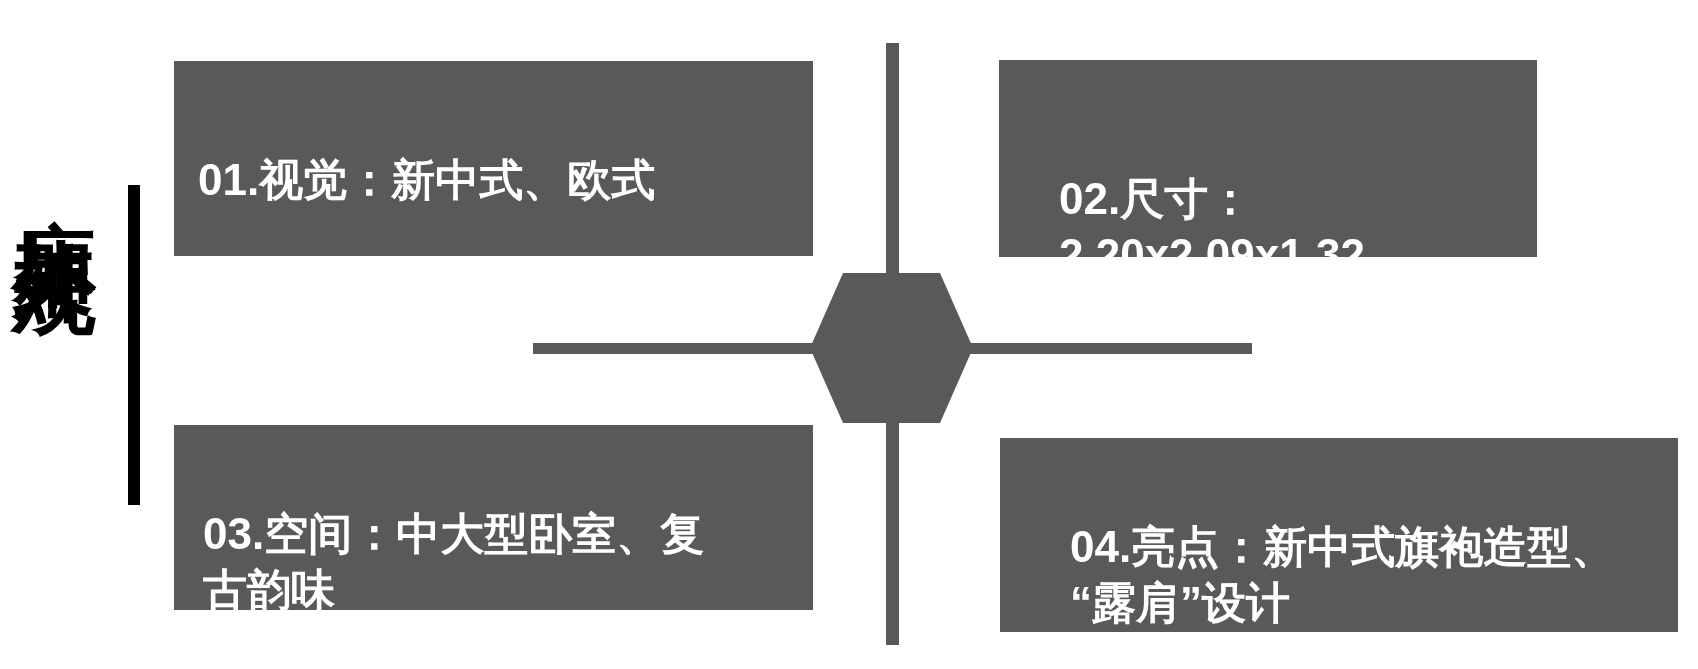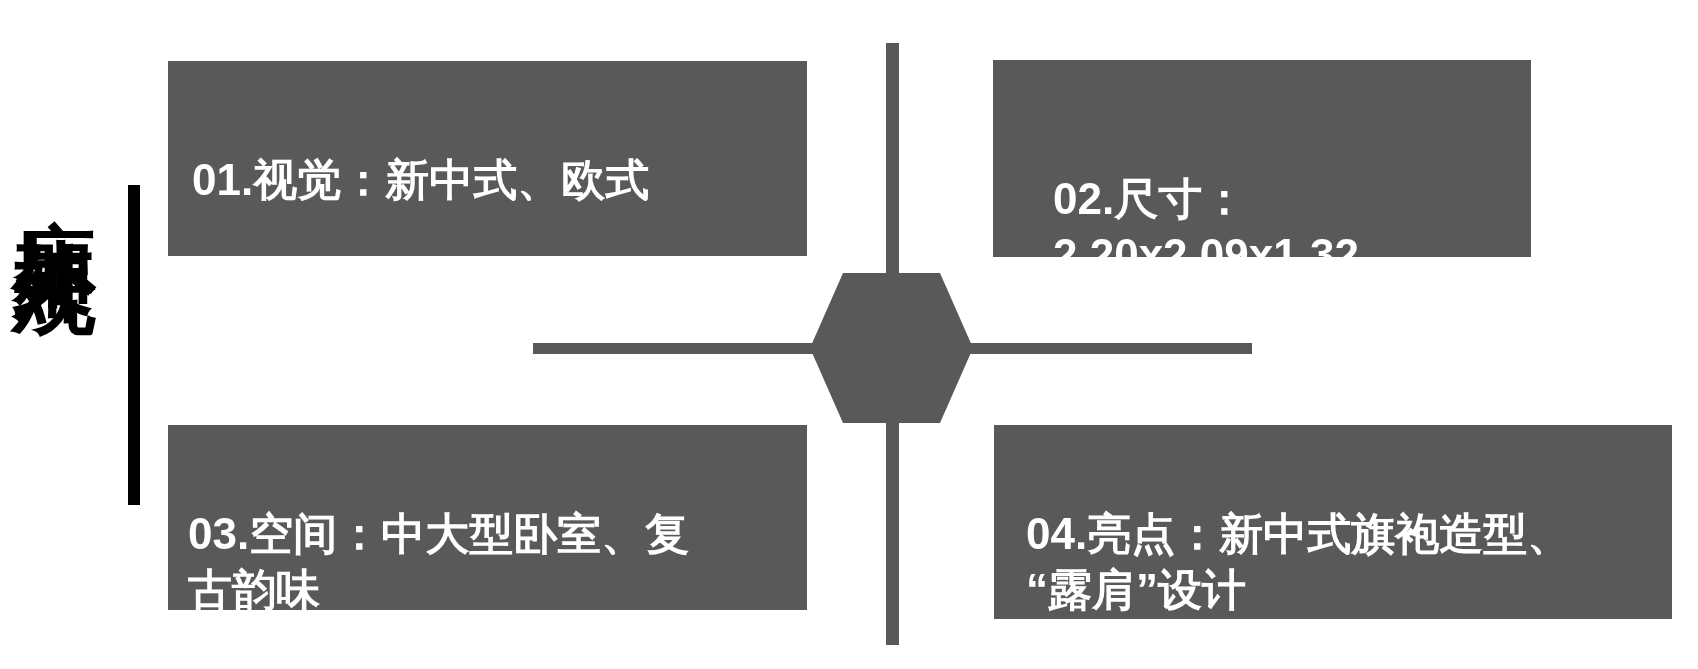--- a/index.html
+++ b/index.html
@@ -43,25 +43,26 @@
   .info-box {
     position: absolute;
     background: #595959;
     color: #ffffff;
     font-weight: 700;
     font-size: 44px;
     line-height: 1.26;
     white-space: pre-line;
     box-sizing: border-box;
     z-index: 1;
+    margin-left: 6px;
   }
   .box-1 { left: 168px; top: 61px;  width: 639px; height: 195px; padding: 36px 18px 0 24px; }
   .box-2 { left: 993px; top: 60px;  width: 538px; height: 197px; padding: 56px 18px 0 60px; }
-  .box-3 { left: 168px; top: 425px; width: 639px; height: 185px; padding: 26px 18px 0 20px; }
-  .box-4 { left: 994px; top: 425px; width: 678px; height: 194px; padding: 26px 18px 0 32px; }
+  .box-3 { left: 168px; top: 425px; width: 639px; height: 185px; padding: 26px 18px 0 29px; }
+  .box-4 { left: 994px; top: 438px; width: 678px; height: 194px; padding: 26px 18px 0 70px; }
 </style>
 </head>
 <body>
 
 <div class="canvas">
 
   <svg class="connectors" viewBox="0 0 1698 669" xmlns="http://www.w3.org/2000/svg">
     <line x1="892.5" y1="43" x2="892.5" y2="645" stroke-width="13" stroke="#595959"></line>
     <line x1="533" y1="348.5" x2="1252" y2="348.5" stroke-width="11" stroke="#595959"></line>
     <polygon points="810,348 843,273 940,273 973,348 940,423 843,423" fill="#595959"></polygon>

